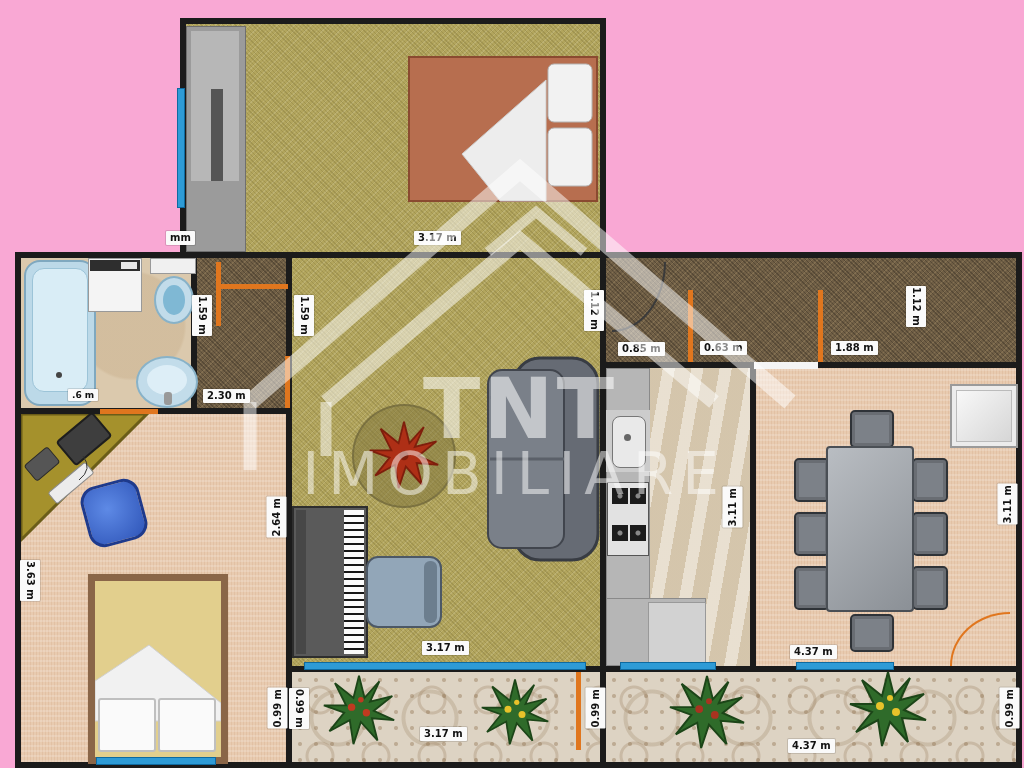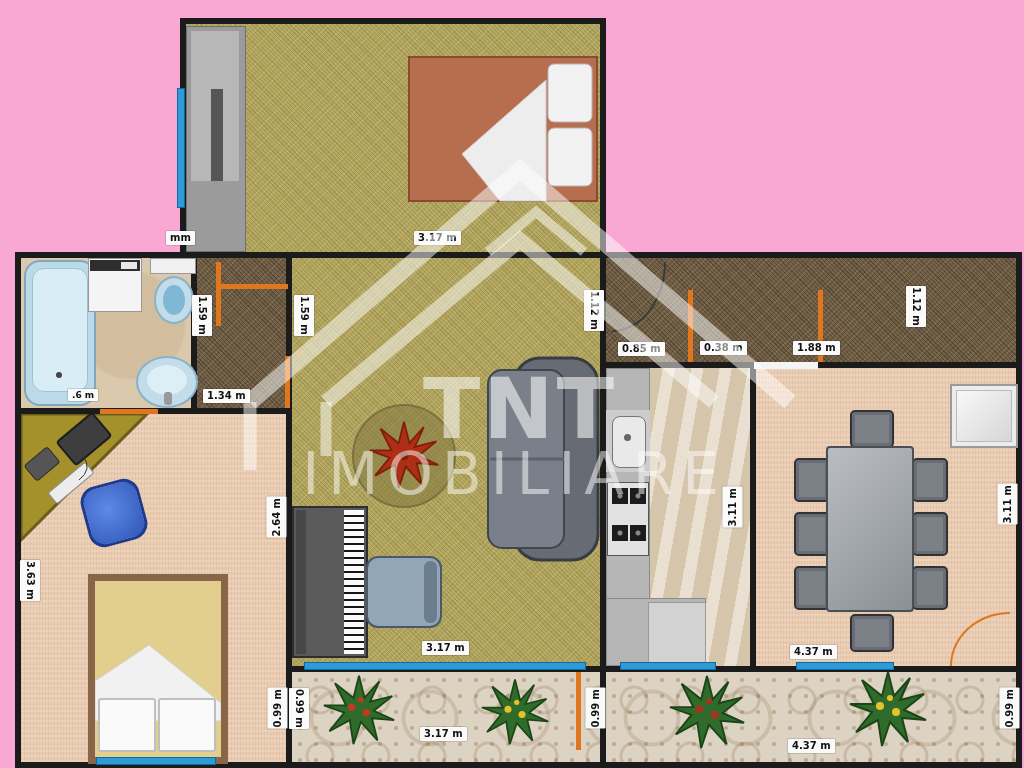--- a/index.html
+++ b/index.html
@@ -184,28 +184,28 @@
     <path d="M40 4 L46 28 L62 10 L52 32 L76 26 L56 42 L78 52 L54 50 L60 74 L42 54 L34 78 L30 52 L8 64 L24 44 L2 36 L26 36 L14 12 L34 28 Z" fill="currentColor" stroke="#1c4518" stroke-width="2"></path>
     <circle cx="32" cy="38" r="4" fill="#e8c22a"></circle>
       <circle cx="48" cy="44" r="4" fill="#e8c22a"></circle>
       <circle cx="42" cy="30" r="3" fill="#e8c22a"></circle>
   </svg>
 
   <span class="dim" style="left:166px;top:231px;">mm</span>
   <span class="dim" style="left:414px;top:231px;">3.17 m</span>
   <span class="dim vd" style="left:192px;top:295px;">1.59 m</span>
   <span class="dim vd" style="left:294px;top:295px;">1.59 m</span>
-  <span class="dim" style="left:203px;top:389px;">1.34 m</span>
+  <span class="dim" style="left:203px;top:389px;">2.30 m</span>
   <span class="dim" style="left:68px;top:389px;font-size:9px;">.6 m</span>
   <span class="dim vu" style="left:267px;top:497px;">2.64 m</span>
   <span class="dim" style="left:422px;top:641px;">3.17 m</span>
   <span class="dim vd" style="left:584px;top:290px;">1.12 m</span>
   <span class="dim" style="left:618px;top:342px;">0.85 m</span>
-  <span class="dim" style="left:700px;top:341px;">0.38 m</span>
-  <span class="dim" style="left:793px;top:341px;">1.88 m</span>
+  <span class="dim" style="left:700px;top:341px;">0.63 m</span>
+  <span class="dim" style="left:831px;top:341px;">1.88 m</span>
   <span class="dim vd" style="left:906px;top:286px;">1.12 m</span>
   <span class="dim vu" style="left:723px;top:487px;">3.11 m</span>
   <span class="dim vu" style="left:998px;top:484px;">3.11 m</span>
   <span class="dim" style="left:790px;top:645px;">4.37 m</span>
   <span class="dim vd" style="left:20px;top:560px;">3.63 m</span>
   <span class="dim vu" style="left:268px;top:688px;">0.99 m</span>
   <span class="dim vd" style="left:289px;top:688px;">0.99 m</span>
   <span class="dim vu" style="left:586px;top:688px;">0.99 m</span>
   <span class="dim" style="left:420px;top:727px;">3.17 m</span>
   <span class="dim vu" style="left:1000px;top:688px;">0.99 m</span>

